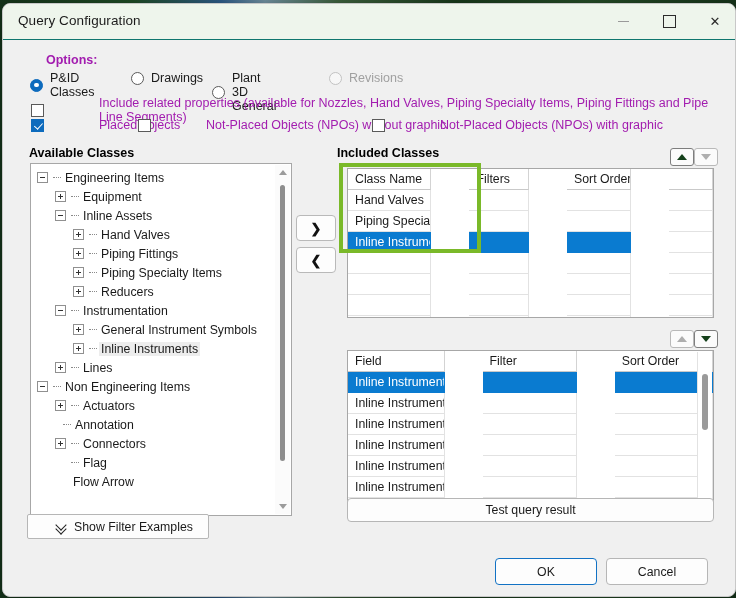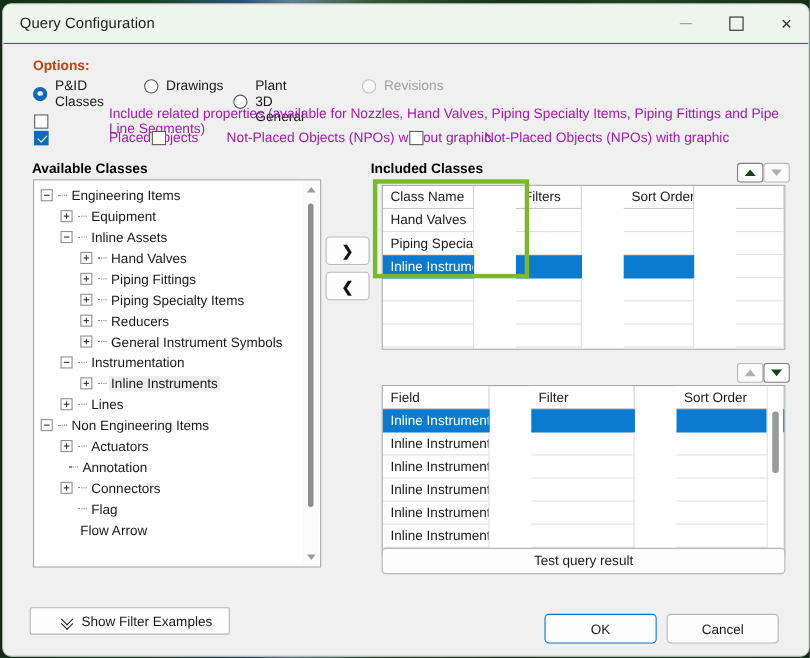--- a/index.html
+++ b/index.html
@@ -31,21 +31,21 @@
     position:absolute;top:0;width:46px;height:34px;
     display:flex;align-items:center;justify-content:center;
     font-size:13px;color:#2b2b2b;cursor:default;
   }
   #btn-min{left:597px;}
   #btn-max{left:643px;}
   #btn-close{left:689px;}
   .minglyph{display:block;width:11px;height:1px;background:#9a9a9a;}
   .maxglyph{display:block;width:11px;height:11px;border:1.4px solid #2b2b2b;}
   
-  #optlabel{position:absolute;left:27px;top:49px;font-size:12.5px;font-weight:bold;color:#c2410c;}
+  #optlabel{position:absolute;left:43px;top:49px;font-size:12.5px;font-weight:bold;color:#a21caf;}
   .radio-row{position:absolute;top:67px;height:18px;}
   .radio{position:absolute;display:flex;align-items:center;font-size:12.5px;color:#1a1a1a;}
   .rdot{
     width:13px;height:13px;border-radius:50%;border:1.3px solid #5a5a5a;
     background:#fff;margin-right:7px;box-sizing:border-box;position:relative;flex:0 0 auto;
   }
   .rdot.on{border-color:#0d6bbd;background:#0d6bbd;}
   .rdot.on::after{content:"";position:absolute;left:3.3px;top:3.3px;width:4.4px;height:4.4px;border-radius:50%;background:#fff;}
   .radio.disabled{color:#a0a0a0;}
   .radio.disabled .rdot{border-color:#c2c2c2;background:#f7f7f7;}
@@ -232,29 +232,29 @@
         <div class="tnode" style="padding-left: 42px;">
           <i class="exp plus"></i>
           <i class="dots"></i>
           <span class="lbl">Piping Specialty Items</span>
         </div>
         <div class="tnode" style="padding-left: 42px;">
           <i class="exp plus"></i>
           <i class="dots"></i>
           <span class="lbl">Reducers</span>
         </div>
+        <div class="tnode" style="padding-left: 24px;">
+          <i class="exp"></i>
+          <i class="dots"></i>
+          <span class="lbl">Instrumentation</span>
+        </div>
         <div class="tnode" style="padding-left: 42px;">
           <i class="exp plus"></i>
           <i class="dots"></i>
           <span class="lbl">General Instrument Symbols</span>
-        </div>
-        <div class="tnode" style="padding-left: 24px;">
-          <i class="exp"></i>
-          <i class="dots"></i>
-          <span class="lbl">Instrumentation</span>
         </div>
         <div class="tnode sel" style="padding-left: 42px;">
           <i class="exp plus"></i>
           <i class="dots"></i>
           <span class="lbl">Inline Instruments</span>
         </div>
         <div class="tnode" style="padding-left: 24px;">
           <i class="exp plus"></i>
           <i class="dots"></i>
           <span class="lbl">Lines</span>
@@ -413,21 +413,21 @@
           <div class="gcell" style="width: 118px;"></div>
         </div>
       </div>
     <div id="fsb">
       <div id="fsbthumb"></div>
     </div>
   </div>
 
   <div class="pbtn" id="btn-test" style="left:344px;top:494px;width:365px;height:22px;">Test query result</div>
 
-  <div class="pbtn" id="btn-sfe" style="left:24px;top:548px;width:152px;height:23px;padding-left:28px;">
+  <div class="pbtn" id="btn-sfe" style="left:24px;top:510px;width:152px;height:23px;padding-left:28px;">
     <i class="chev"></i>
     <span>Show Filter Examples</span>
   </div>
 
   <div class="pbtn" id="btn-ok" style="left:492px;top:554px;width:100px;height:25px;">OK</div>
   <div class="pbtn" id="btn-cancel" style="left:603px;top:554px;width:100px;height:25px;">Cancel</div>
 
   <div id="annot"></div>
 </div>
 

